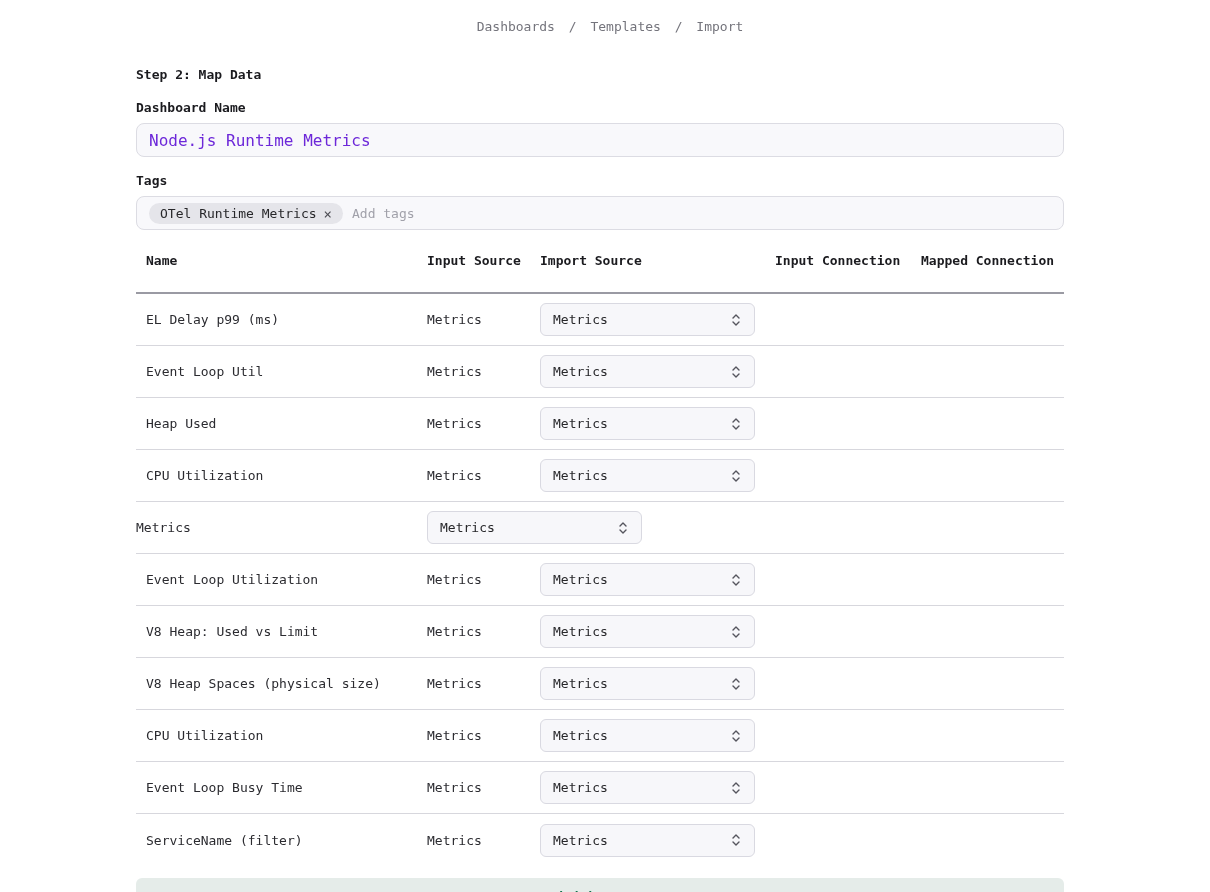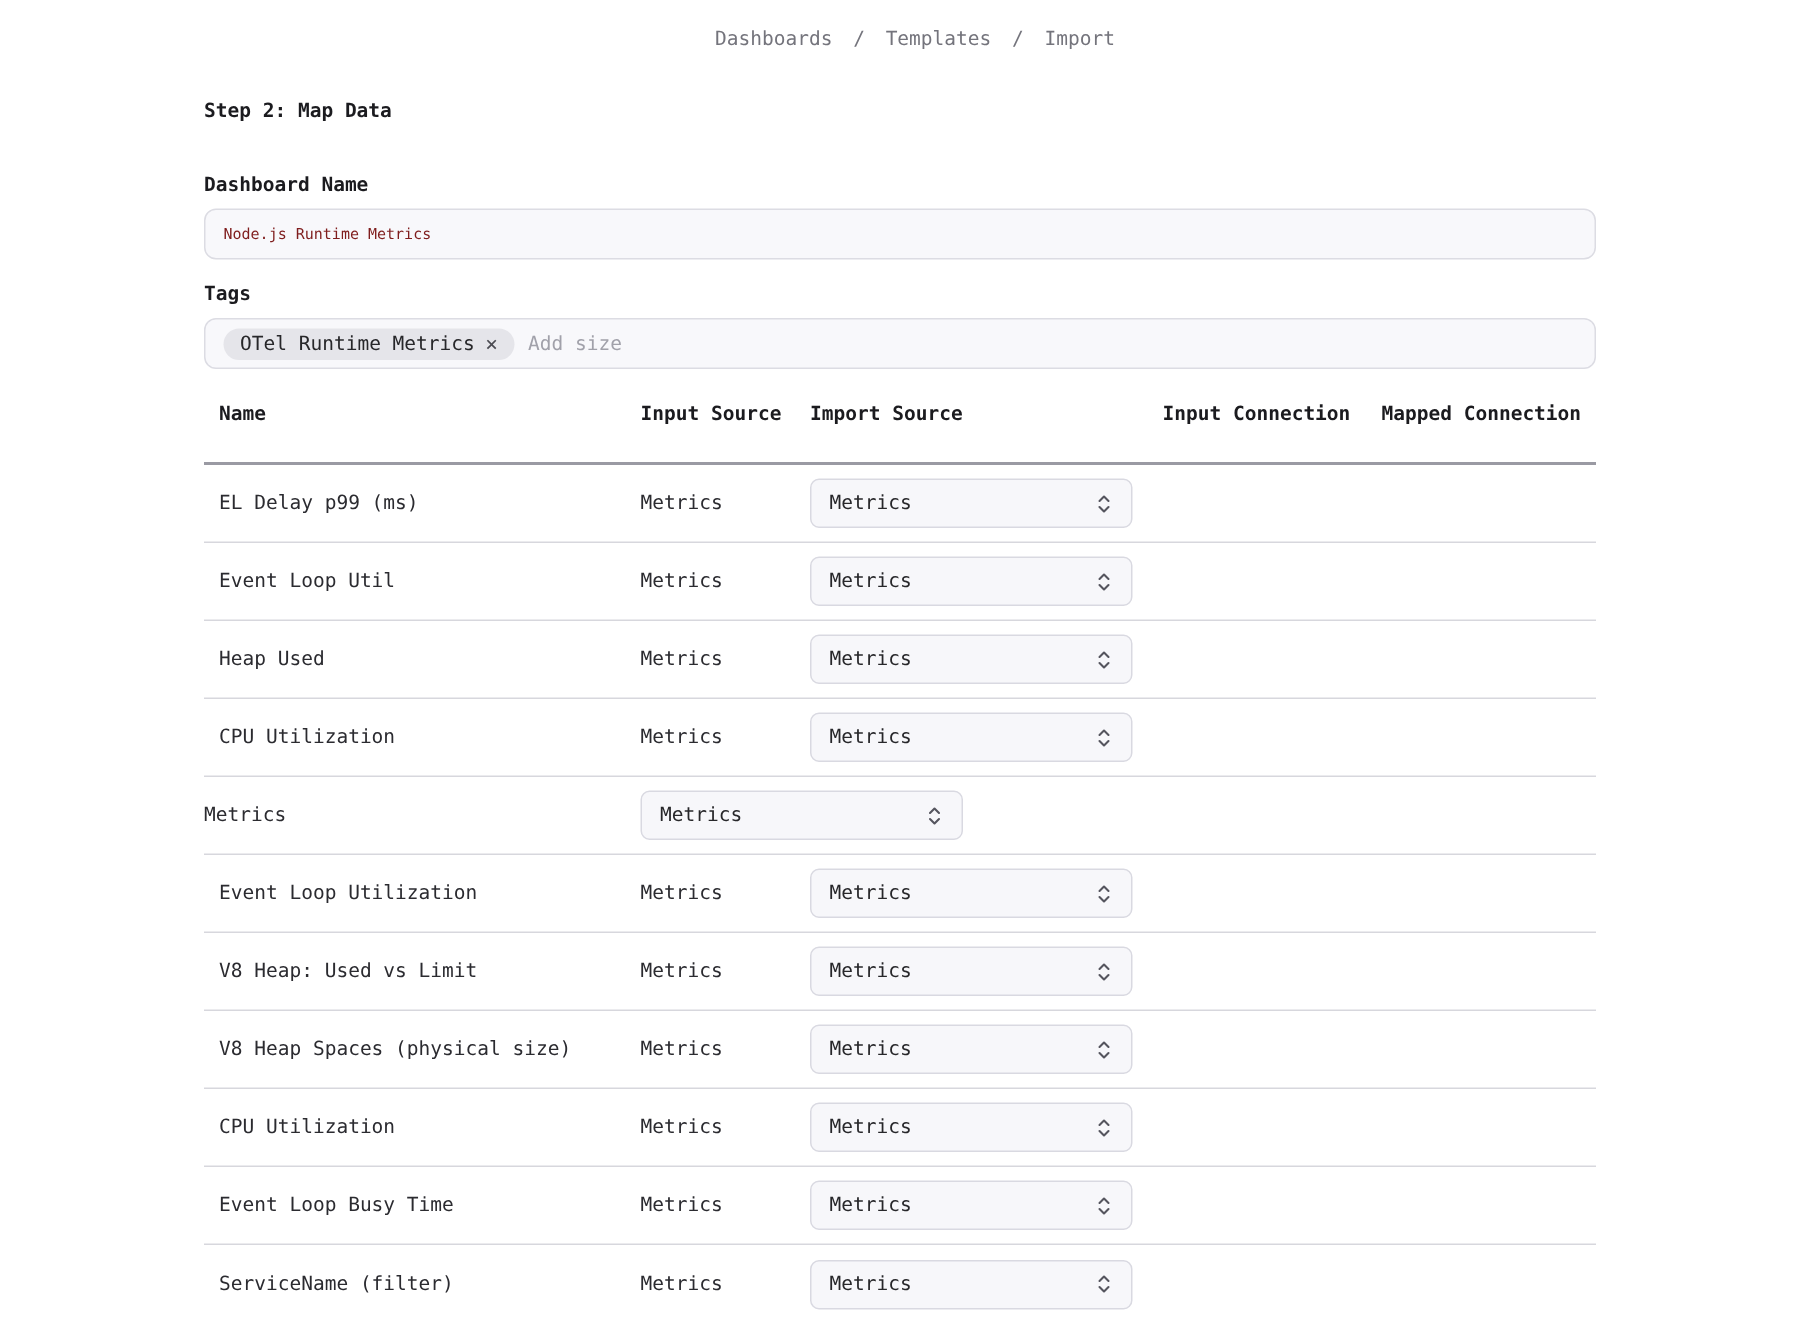--- a/index.html
+++ b/index.html
@@ -22,39 +22,39 @@
 
   
   .container {
     width: 928px;
     margin: 33px 0 0 136px;
   }
   h2.step-heading {
     font-size: 13px;
     font-weight: bold;
     color: #1b1b1f;
-    margin-bottom: 34px;
+    margin-bottom: 18px;
   }
   label.field-label {
     display: block;
     font-size: 13px;
     font-weight: bold;
     color: #1b1b1f;
     margin-bottom: 8px;
   }
   .text-input {
     width: 100%;
     height: 34px;
     background: #f8f8fb;
     border: 1px solid #dcdce3;
     border-radius: 8px;
     padding: 0 12px;
     font-family: inherit;
-    font-size: 10px;
-    color: #7f1d1d;
+    font-size: 16px;
+    color: #6d28d9;
     margin-bottom: 16px;
     outline: none;
   }
   .tags-input {
     width: 100%;
     height: 34px;
     background: #f8f8fb;
     border: 1px solid #dcdce3;
     border-radius: 8px;
     padding: 0 12px;
@@ -155,21 +155,21 @@
 
   <label class="field-label">Dashboard Name</label>
   <input class="text-input" type="text" value="Node.js Runtime Metrics" style="">
 
   <label class="field-label">Tags</label>
   <div class="tags-input">
     <span class="tag-chip">
       <span>OTel Runtime Metrics</span>
       <span class="tag-remove">×</span>
     </span>
-    <span class="tags-placeholder">Add size</span>
+    <span class="tags-placeholder">Add tags</span>
   </div>
 
   <div class="map-table">
     <div class="thead">
       <div class="hcell first">Name</div>
       <div class="hcell">Input Source</div>
       <div class="hcell">Import Source</div>
       <div class="hcell">Input Connection</div>
       <div class="hcell">Mapped Connection</div>
     </div>

